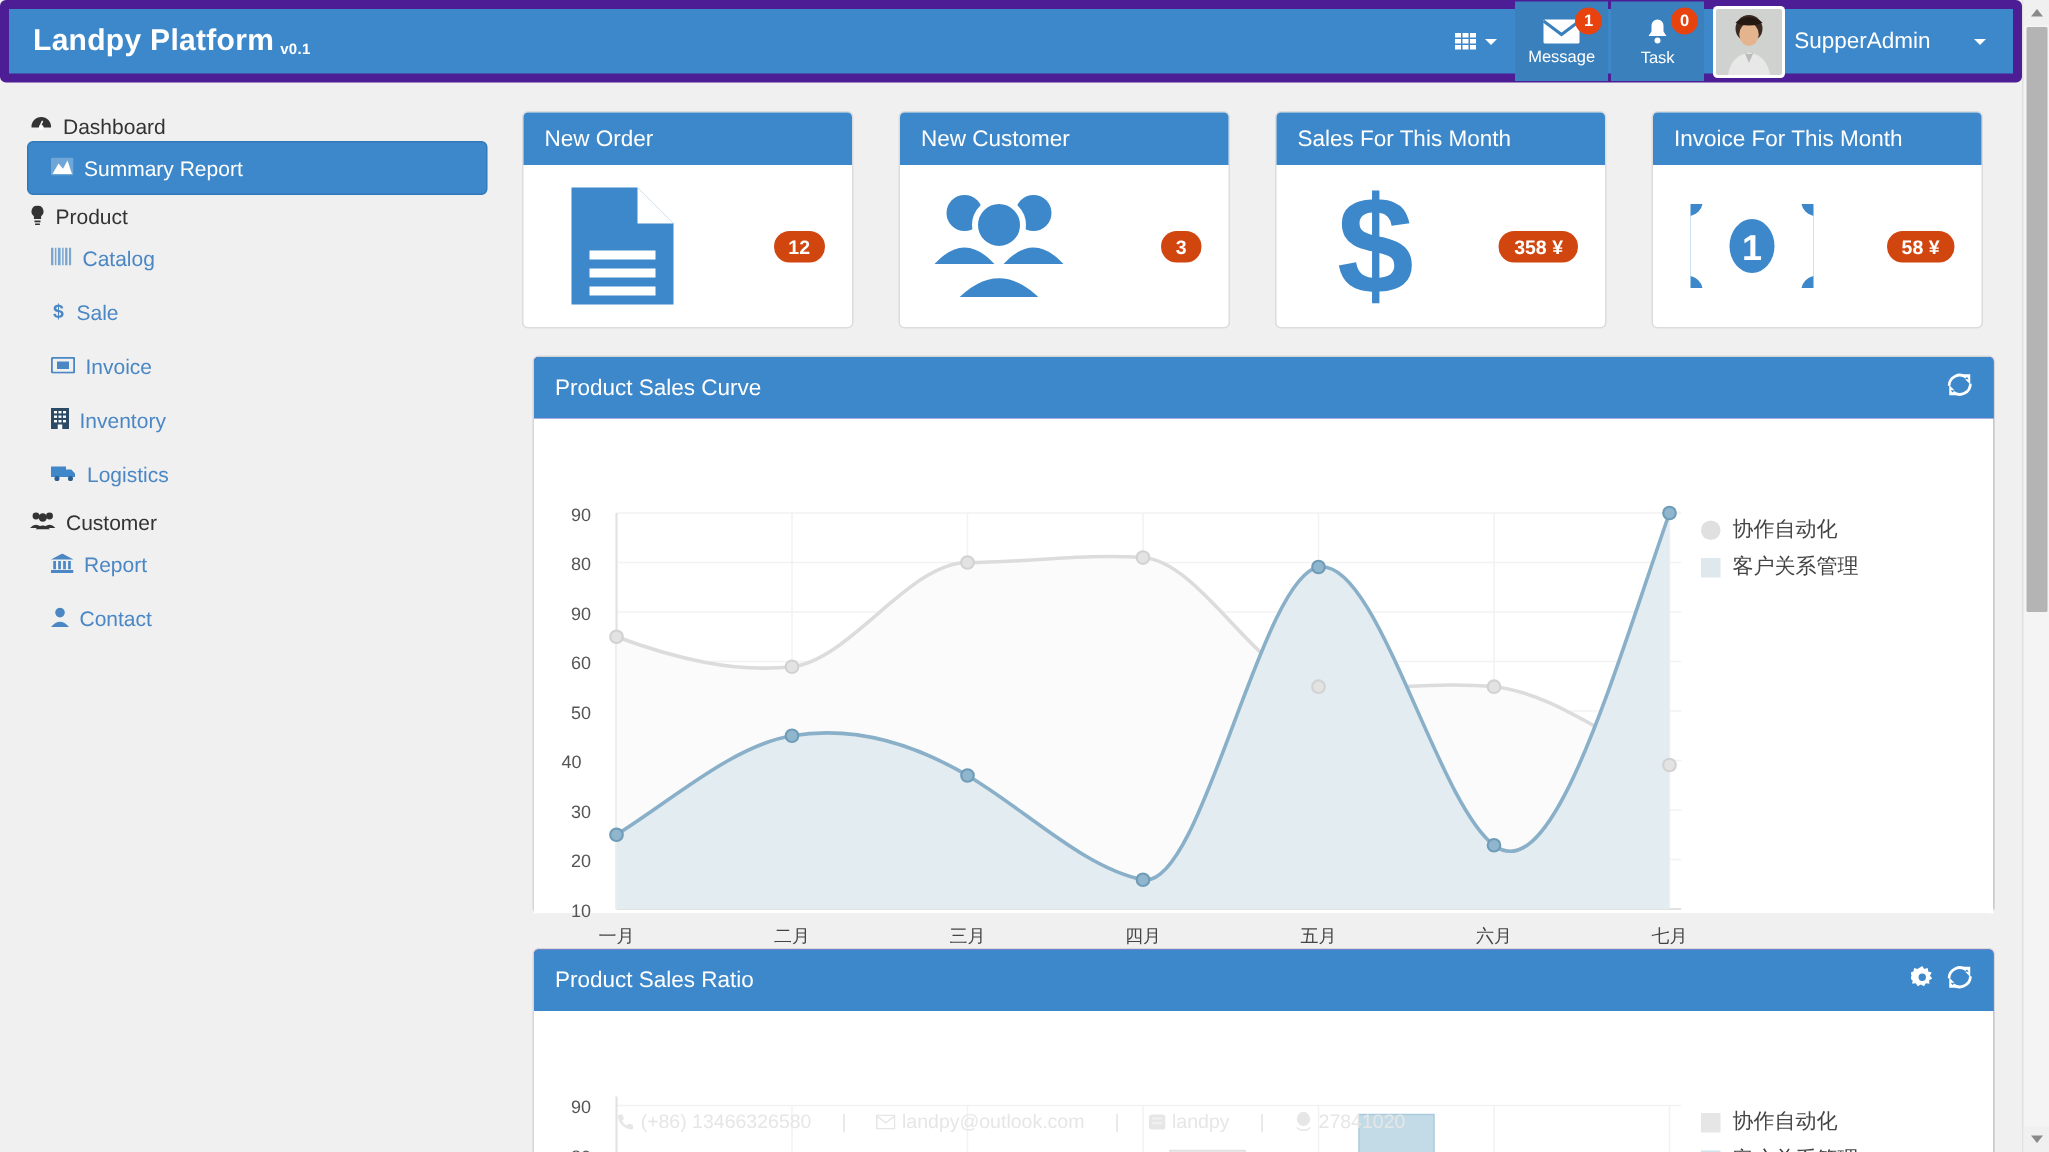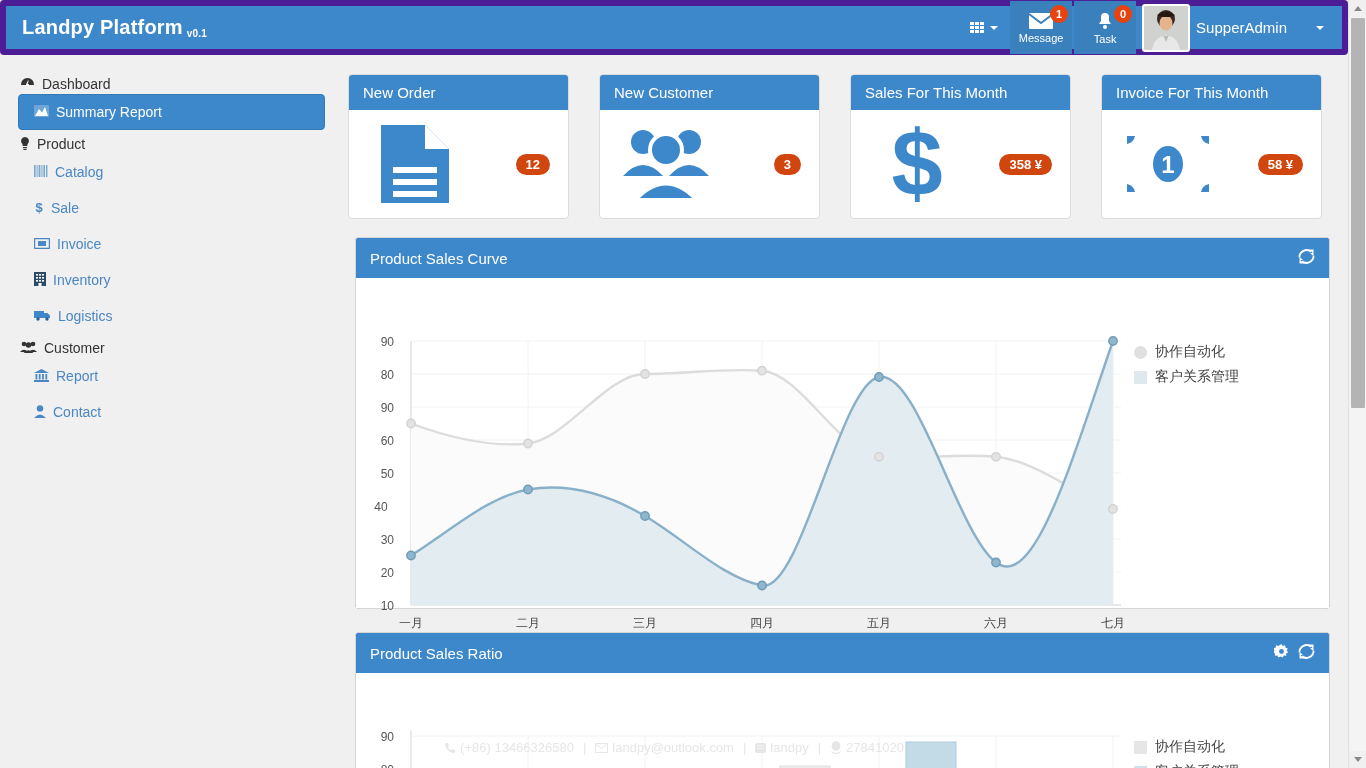--- a/index.html
+++ b/index.html
@@ -103,21 +103,21 @@
   .ytick { position: absolute; font-size: 12px; color: #555; text-align: right; width: 26px; }
   .xtick { position: absolute; font-size: 12px; color: #444; text-align: center; width: 50px; }
   .legend { position: absolute; font-size: 14px; color: #444; display: flex; align-items: center; gap: 8px; white-space: nowrap; }
   .lg-dot { width: 13px; height: 13px; border-radius: 50%; display: inline-block; }
   .lg-sq { width: 13px; height: 13px; display: inline-block; }
 
   
   .footer {
     position: absolute; left: 0; top: 740px; width: 1348px;
     text-align: center; font-size: 13px; color: #e6e6e6;
-    display: flex; justify-content: center; align-items: center; gap: 9px;
+    display: flex; justify-content: center; align-items: center; gap: 20px;
   }
   .footer span { display: inline-flex; align-items: center; gap: 4px; }
 
   
   .scrollbar { position: absolute; top: 0; right: 0; width: 18px; height: 768px; background: #f4f4f4; border-left: 1px solid #e0e0e0; }
   .sb-arrow { width: 18px; height: 17px; display: flex; align-items: center; justify-content: center; background: #f0f0f0; }
   .sb-thumb { position: absolute; top: 18px; left: 2px; width: 14px; height: 390px; background: #b4b4b4; border-radius: 1px; }
   .tri-up { width:0;height:0;border-left:4px solid transparent;border-right:4px solid transparent;border-bottom:5px solid #8a8a8a;}
   .tri-dn { width:0;height:0;border-left:4px solid transparent;border-right:4px solid transparent;border-top:5px solid #8a8a8a;}
 </style>

